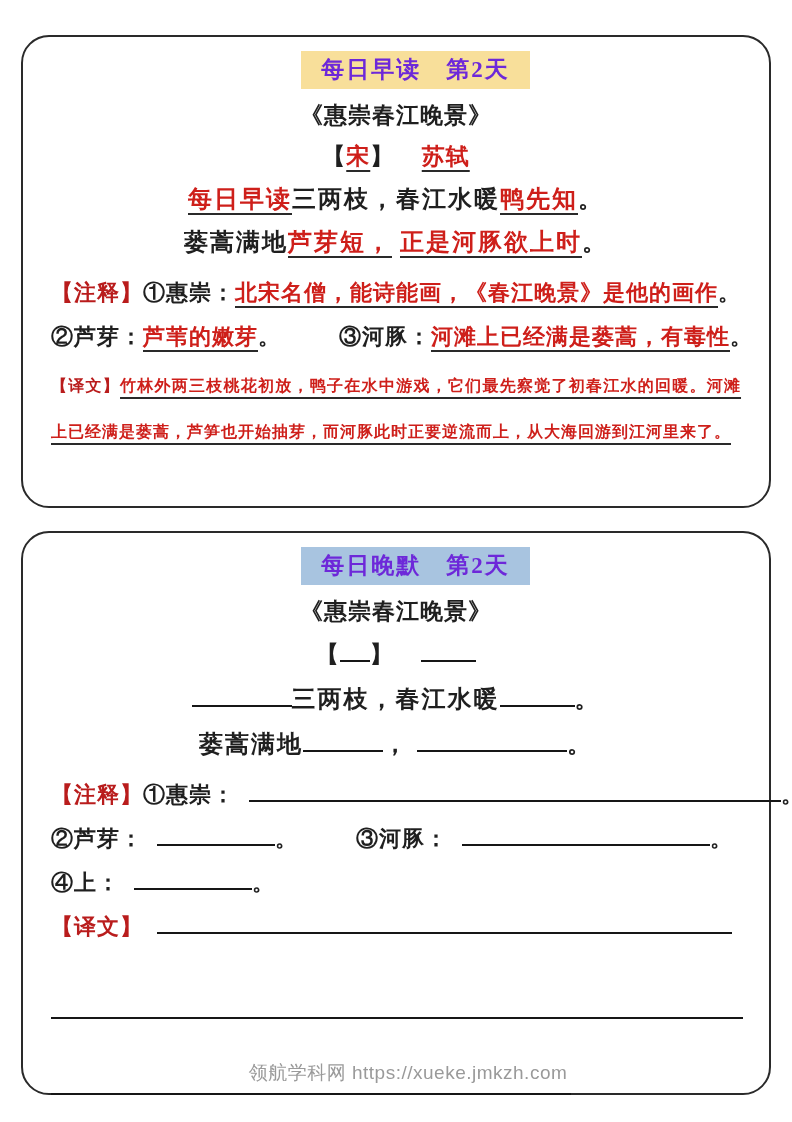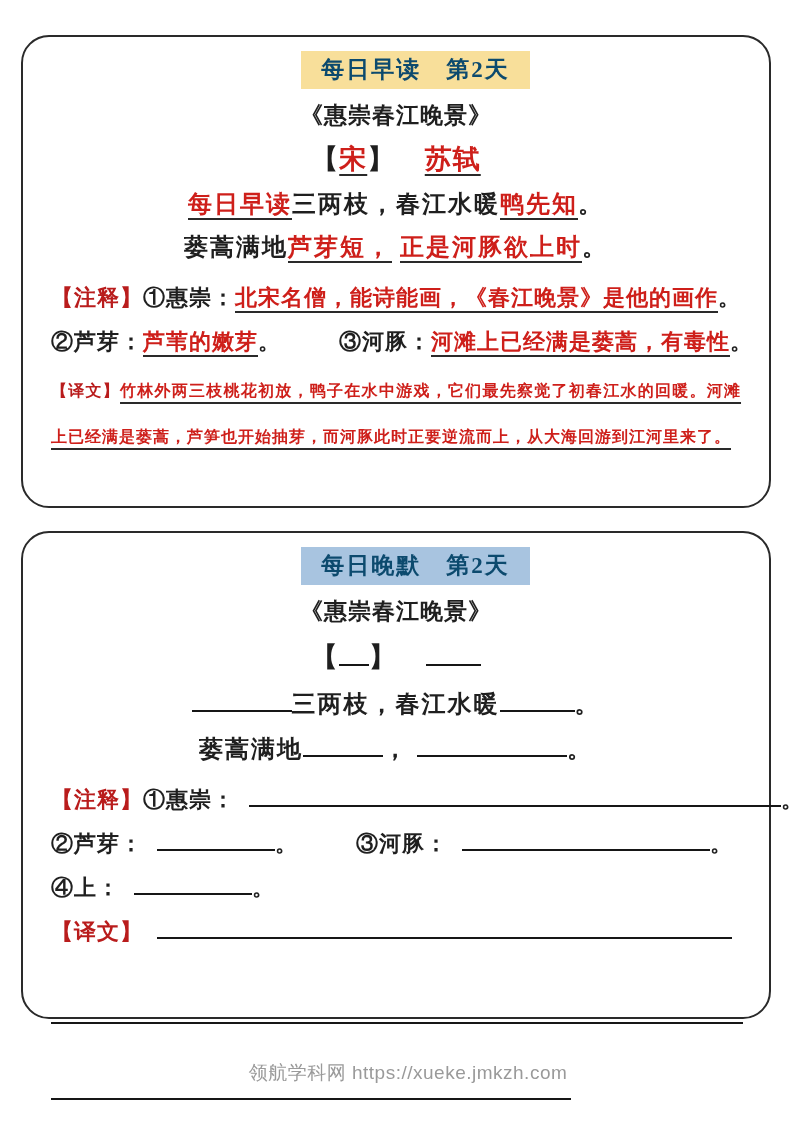--- a/index.html
+++ b/index.html
@@ -11,31 +11,31 @@
     color:#1f1f1f;
     overflow:hidden;
   }
   .card{
     position:absolute;left:21px;width:750px;
     border:2px solid #2a2a2a;border-radius:28px;
     background:#fff;box-sizing:border-box;
     padding:14px 28px 10px 28px;
   }
   .card-morning{top:35px;height:473px;}
-  .card-evening{top:531px;height:488px;}
+  .card-evening{top:531px;height:564px;}
   .center{text-align:center;}
   .badge{
     display:inline-block;
     font-size:23px;font-weight:700;letter-spacing:2px;
-    padding:4px 20px;line-height:1.3;color:#0c4a6e;margin-left:39px;
+    padding:4px 20px;line-height:1.3;color:#6d28d9;margin-left:39px;
   }
   .badge-yellow{background:#f8df9a;}
   .badge-blue{background:#a8c4e0;}
   .title-line{font-size:23px;font-weight:700;margin-top:11px;letter-spacing:1px;}
-  .author-line{font-size:27px;font-weight:700;margin-top:10px;letter-spacing:1px;}
+  .author-line{font-size:23px;font-weight:700;margin-top:10px;letter-spacing:1px;}
   .poem-line{font-size:24px;font-weight:700;margin-top:11px;letter-spacing:2px;}
   .red{color:#ce1f1a;}
   .blue{color:#b91c1c;}
   .black{color:#1f1f1f;}
   .ul{
     text-decoration:underline;
     text-decoration-color:#2a2a2a;
     text-decoration-thickness:1.5px;
     text-underline-offset:6px;
   }

